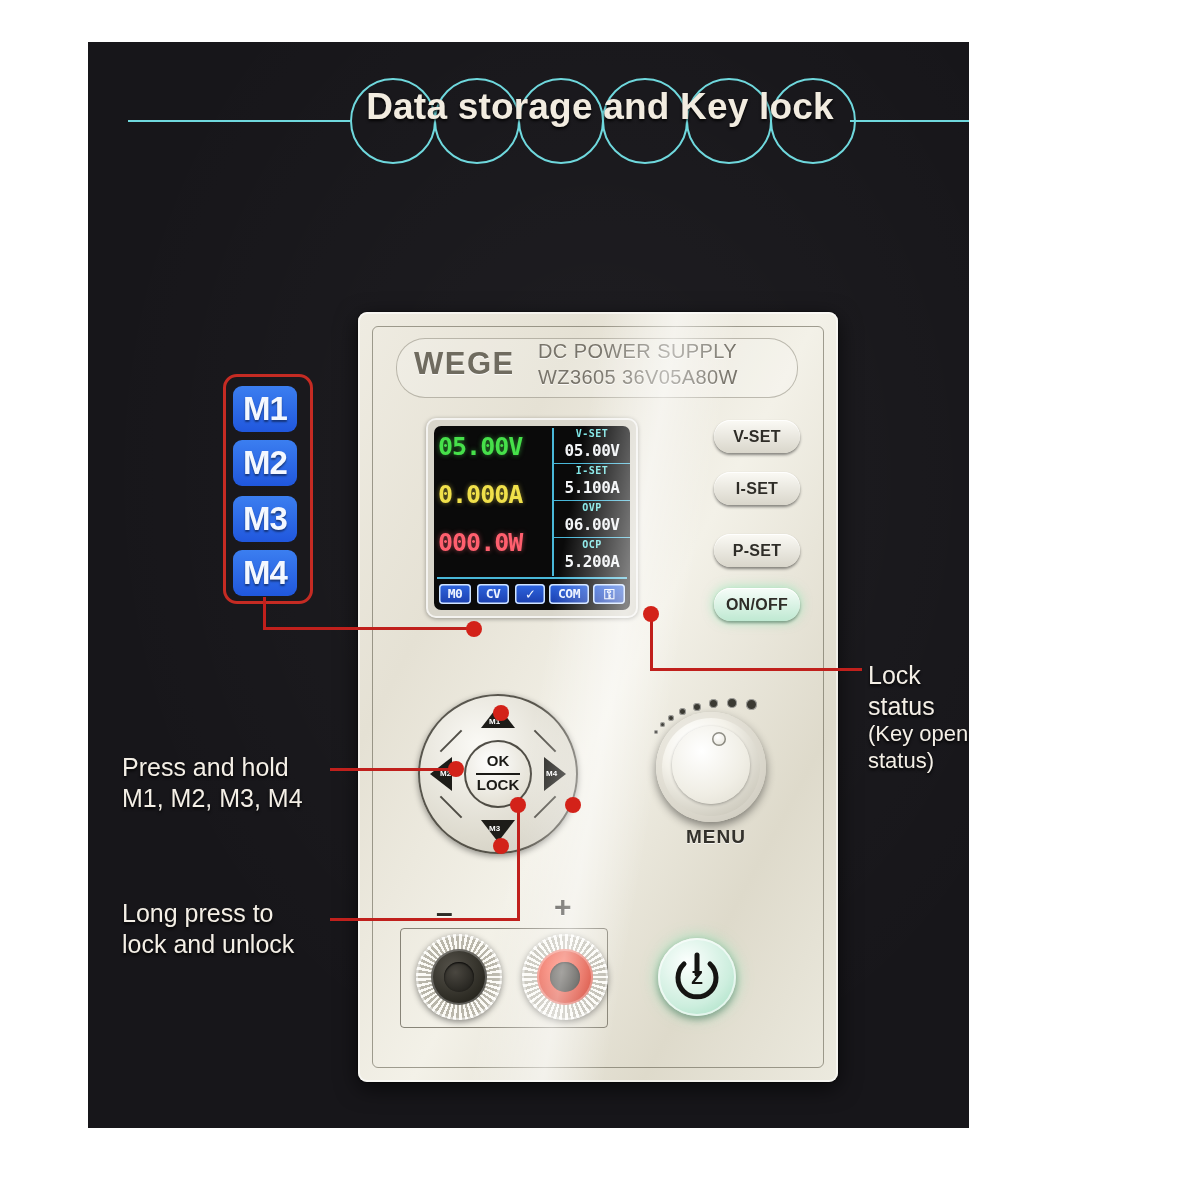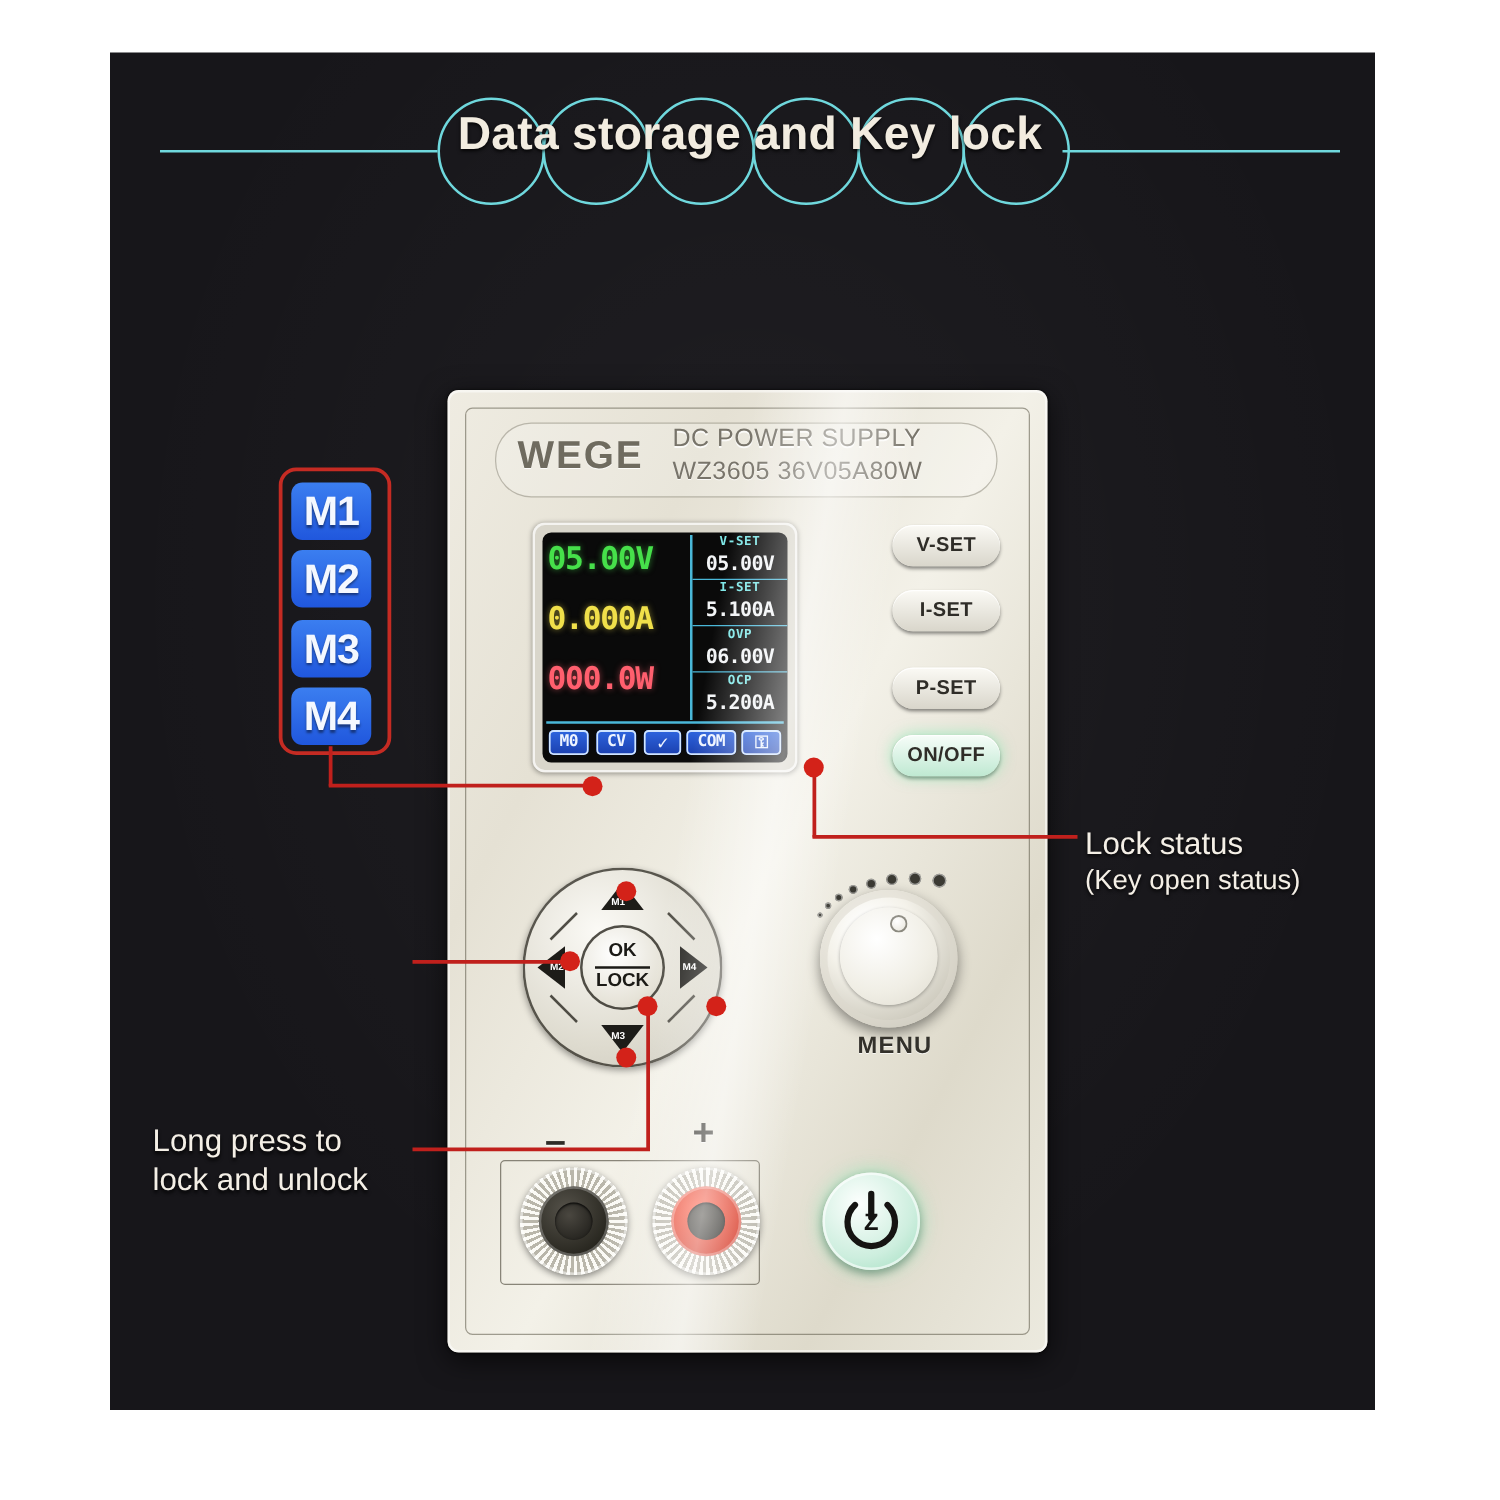--- a/index.html
+++ b/index.html
@@ -1,18 +1,18 @@
 <!DOCTYPE html>
 <html><head>
 <meta charset="utf-8">
 <style>
   html,body{margin:0;padding:0;background:#ffffff;}
   body{width:1200px;height:1200px;font-family:"Liberation Sans",sans-serif;}
 
-  #stage{position:relative;width:1100px;height:1200px;background:#ffffff;overflow:hidden;}
+  #stage{position:relative;width:969px;height:1200px;background:#ffffff;overflow:hidden;}
 
   
   .panel{position:absolute;left:88px;top:42px;width:1024px;height:1086px;
          background:#17161a;}
   .panel:after{content:"";position:absolute;inset:0;pointer-events:none;
         background:radial-gradient(ellipse at 50% 40%,rgba(255,255,255,.035),rgba(0,0,0,0) 70%);}
 
   
   .hdr{position:absolute;left:88px;top:68px;width:1024px;height:120px;}
   .hdr-circles{position:absolute;left:0;top:0;width:1024px;height:100px;}
@@ -314,20 +314,24 @@
   <div class="dot" style="left:448px;top:761px;"></div>
 
   <div class="ln-h" style="left:330px;top:918px;width:190px;"></div>
   <div class="ln-v" style="left:517px;top:803px;height:116px;"></div>
   <div class="dot" style="left:510px;top:797px;"></div>
 
   <div class="dot" style="left:493px;top:705px;"></div>
   <div class="dot" style="left:565px;top:797px;"></div>
   <div class="dot" style="left:493px;top:838px;"></div>
 
+  <div class="anno" style="left:122px;top:752px;">
+    <span>Press and hold</span>
+    <span class="l2">M1, M2, M3, M4</span>
+  </div>
 
   <div class="anno" style="left:122px;top:898px;">
     <span>Long press to</span>
     <span class="l2">lock and unlock</span>
   </div>
 
   <div class="anno small2" style="left:868px;top:660px;">
     <span>Lock status</span>
     <span class="l2">(Key open status)</span>
   </div>

